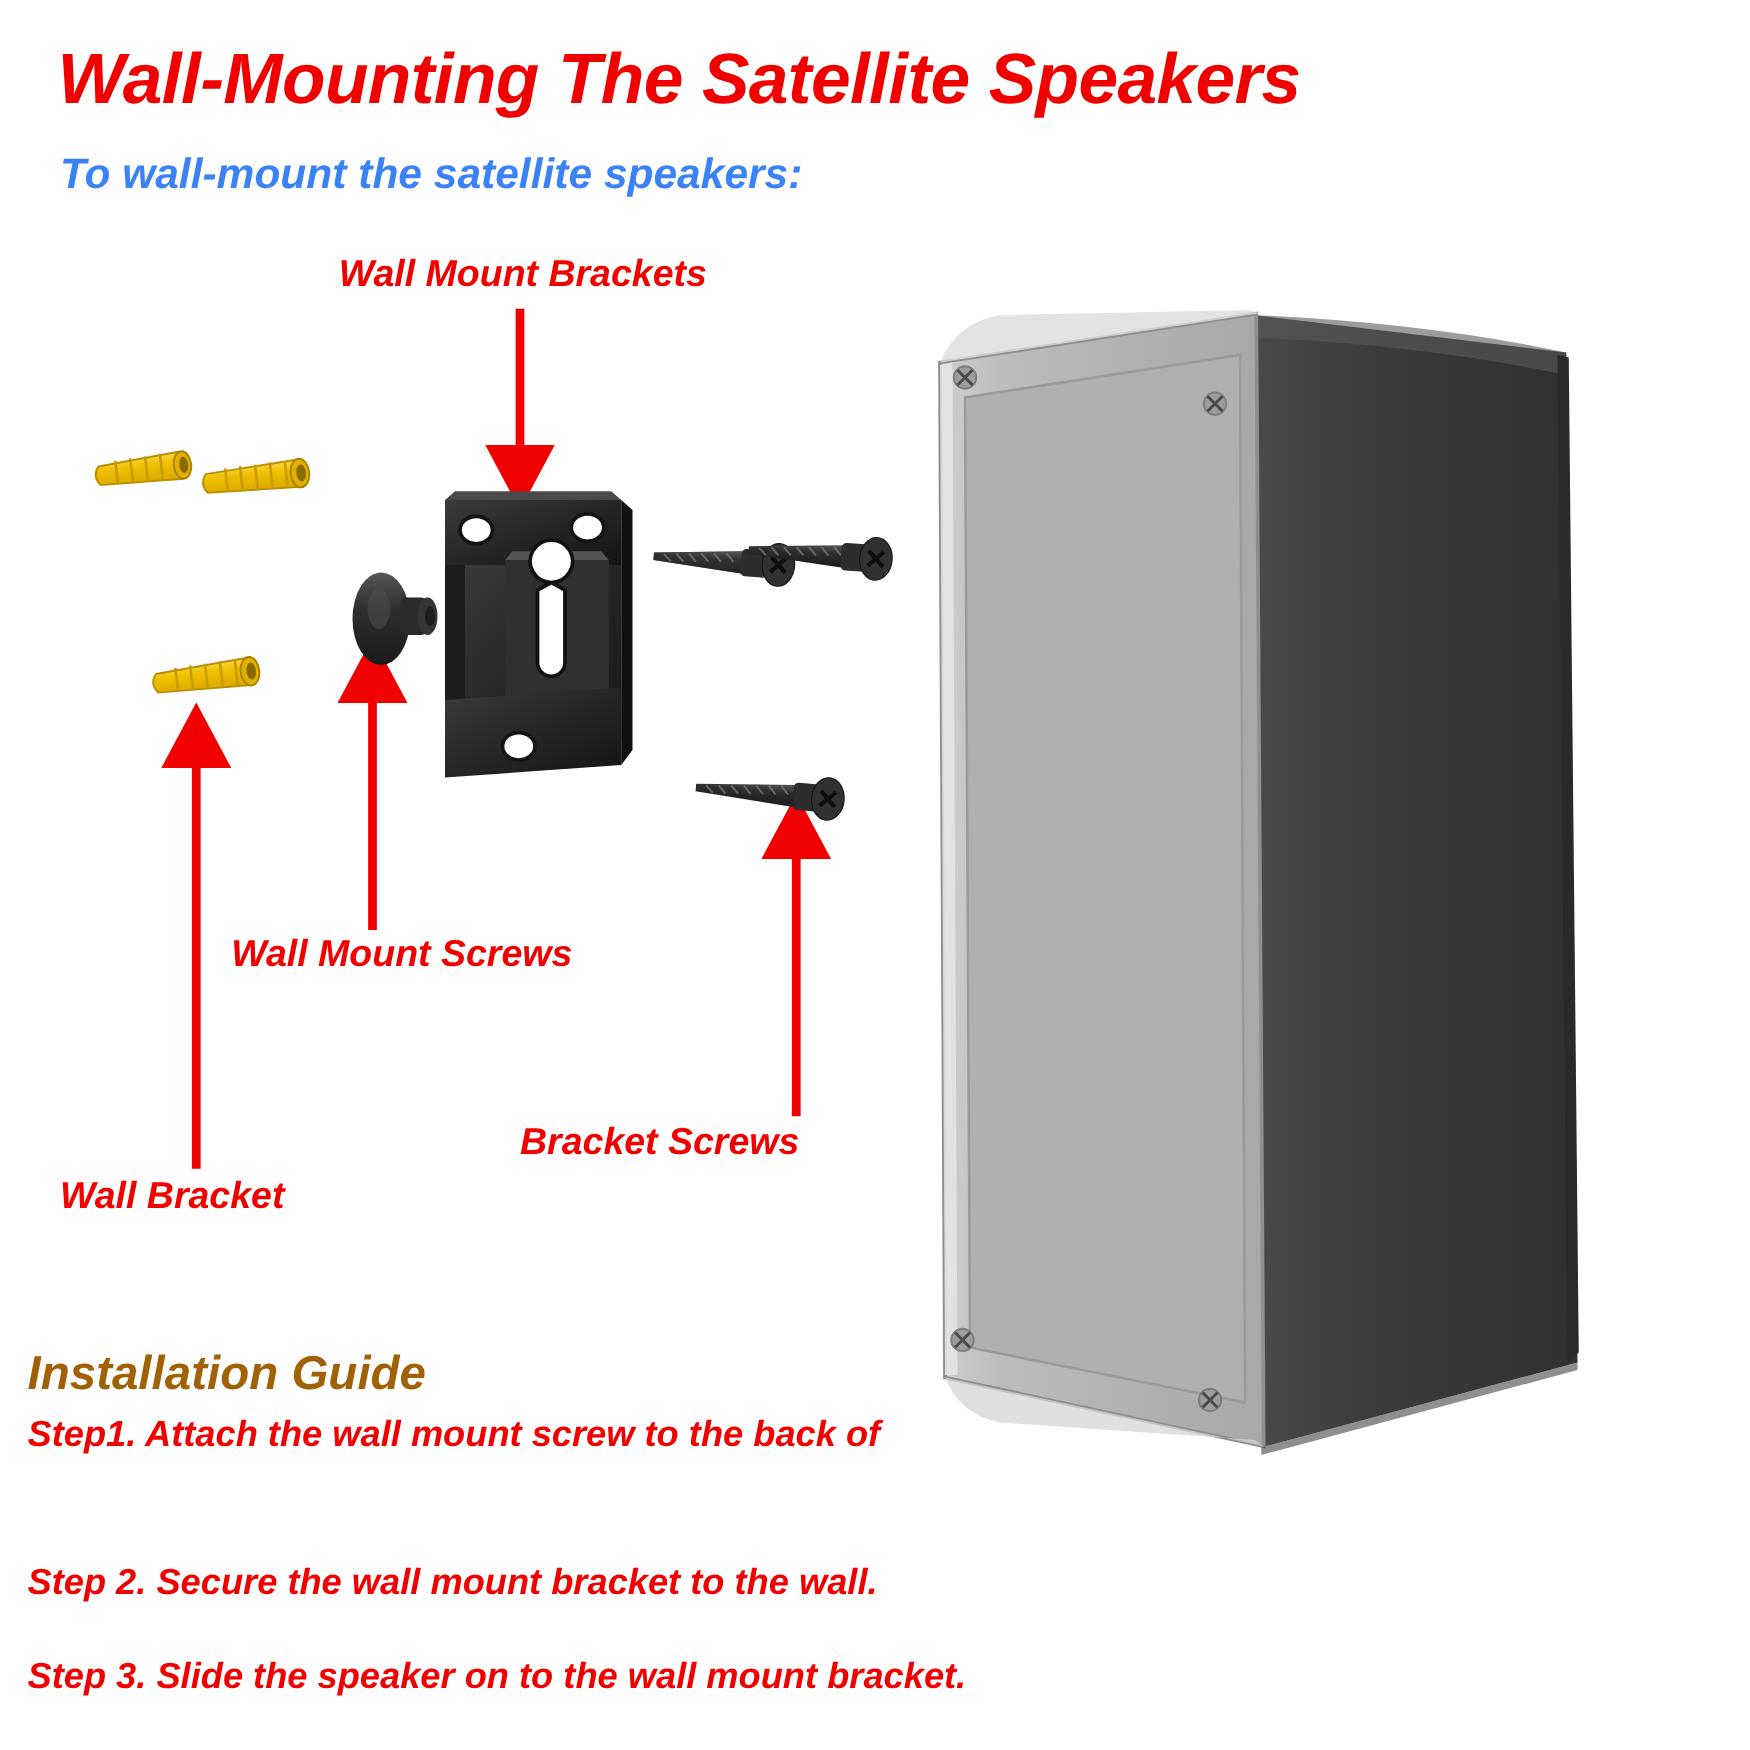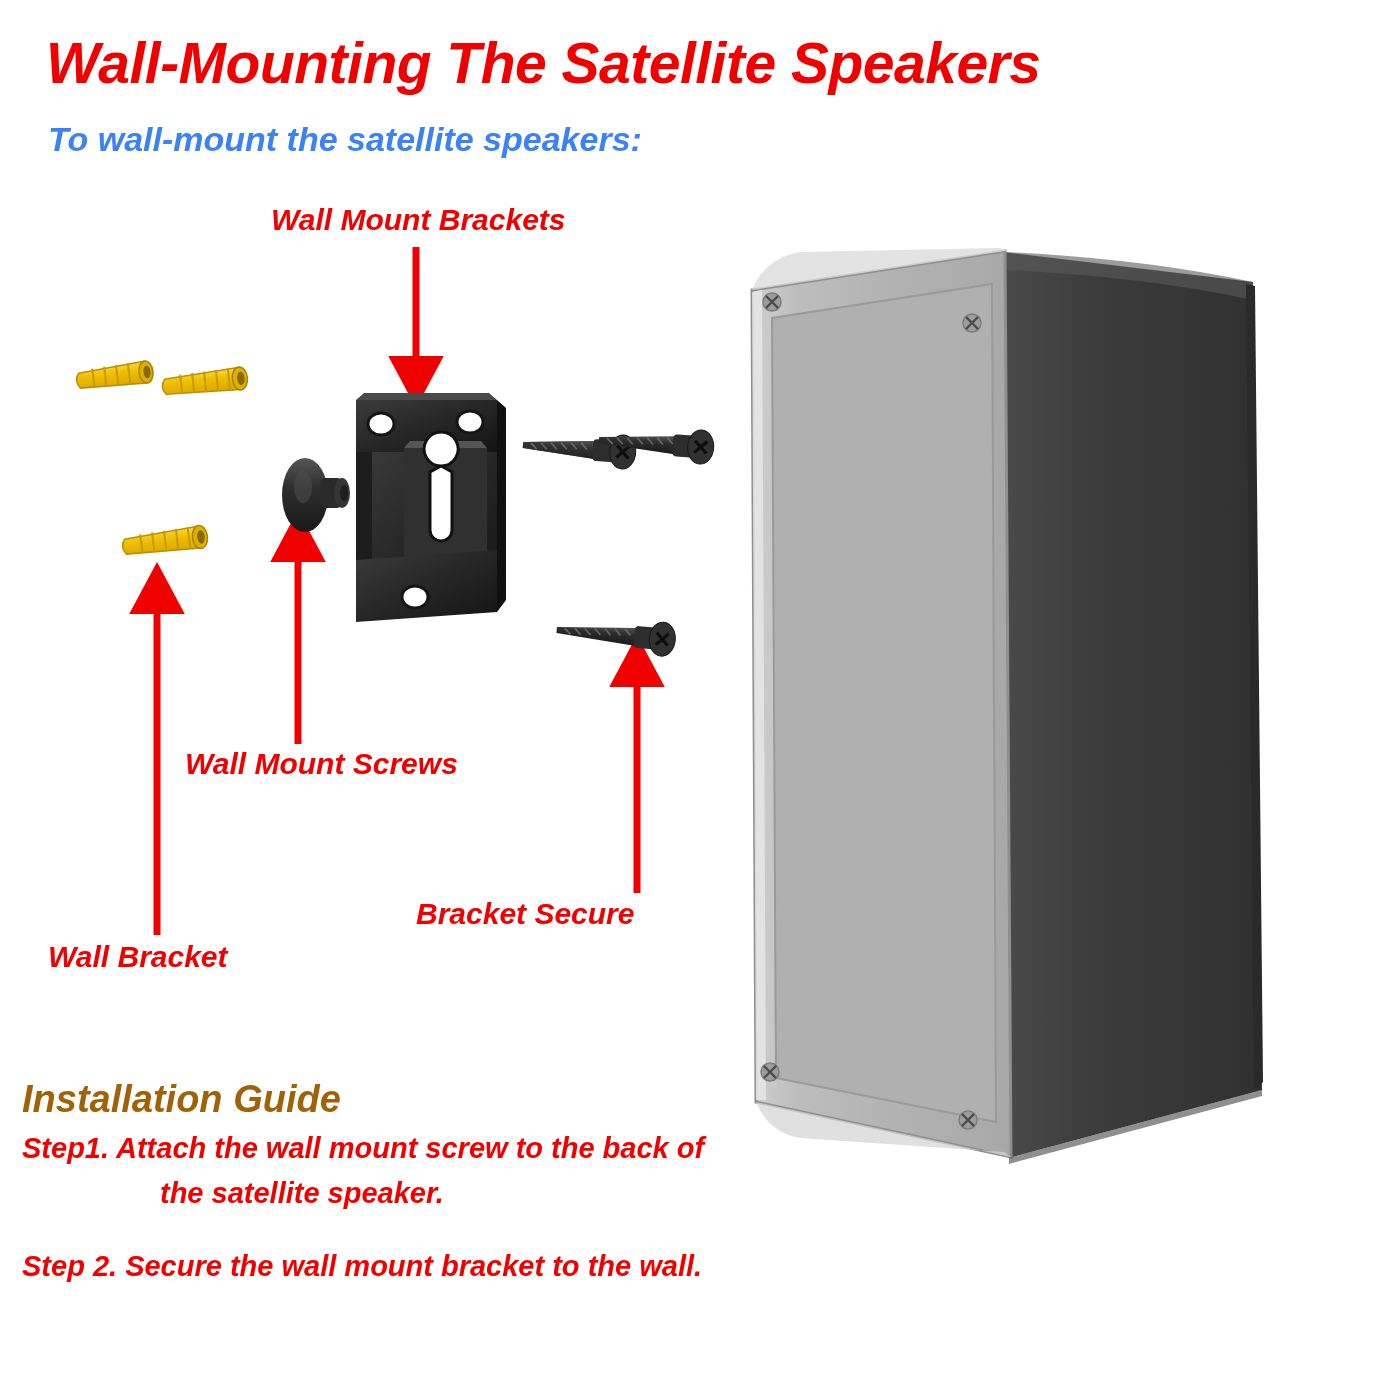--- a/index.html
+++ b/index.html
@@ -83,27 +83,27 @@
 </head>
 <body>
 
 <div class="stage">
 
   <div class="title">Wall-Mounting The Satellite Speakers</div>
   <div class="subtitle">To wall-mount the satellite speakers:</div>
 
   <div class="lbl lbl-screws">Wall Mount Screws</div>
   <div class="lbl lbl-brackets">Wall Mount Brackets</div>
-  <div class="lbl lbl-bracket-screws">Bracket Secure</div>
+  <div class="lbl lbl-bracket-screws">Bracket Screws</div>
   <div class="lbl lbl-anchors">Wall Bracket</div>
 
   <div class="guide-head">Installation Guide</div>
   <div class="step step1a">Step1. Attach the wall mount screw to the back of</div>
-  <div class="step step1b">the satellite speaker.</div>
   <div class="step step2">Step 2. Secure the wall mount bracket to the wall.</div>
+  <div class="step step3">Step 3. Slide the speaker on to the wall mount bracket.</div>
 
   <svg class="art" width="1400" height="1400" viewBox="0 0 1400 1400">
     <defs>
       <linearGradient id="gradFace" x1="0" y1="0" x2="1" y2="0">
         <stop offset="0" stop-color="#cfcfcf"></stop>
         <stop offset="0.18" stop-color="#bdbdbd"></stop>
         <stop offset="0.55" stop-color="#b2b2b2"></stop>
         <stop offset="1" stop-color="#a8a8a8"></stop>
       </linearGradient>
       <linearGradient id="gradSide" x1="0" y1="0" x2="1" y2="0">

